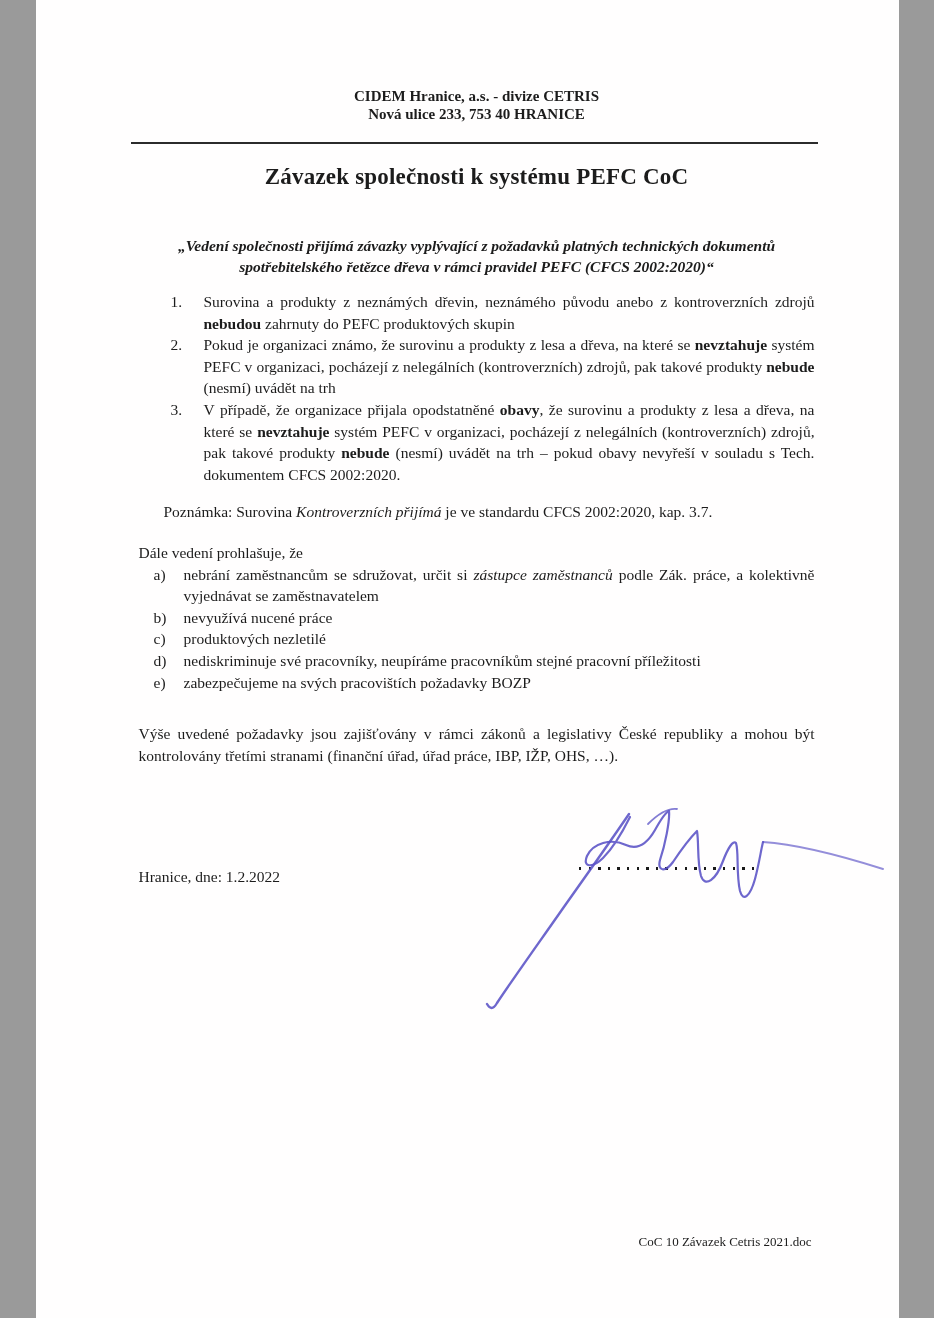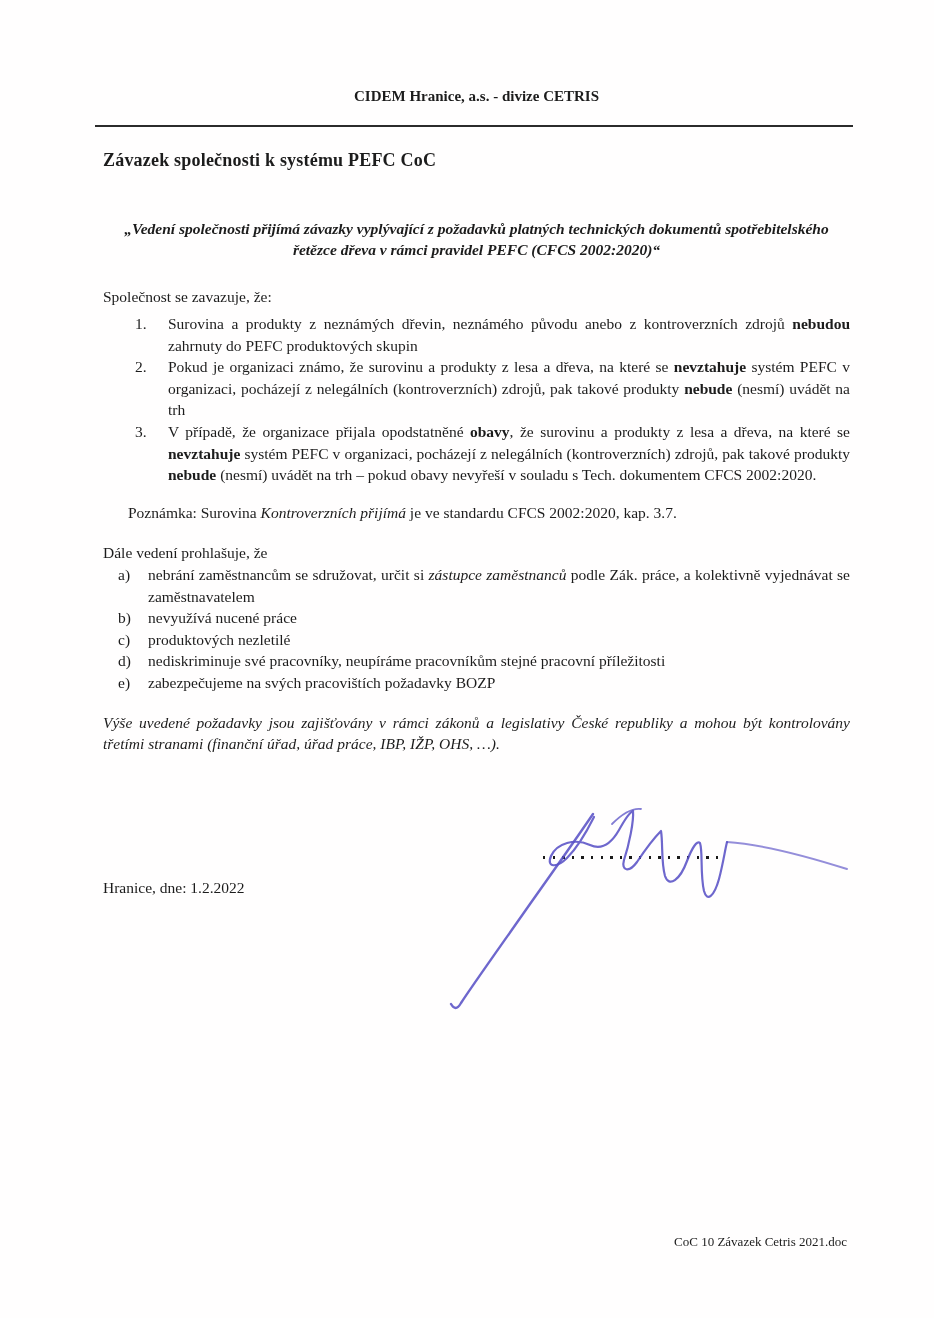--- a/index.html
+++ b/index.html
@@ -1,68 +1,68 @@
 <!DOCTYPE html>
 <html lang="cs"><head>
 <meta charset="utf-8">
 <style>
   html,body{margin:0;padding:0;background:#9a9a9a;}
   .page{
     position:relative;
-    width:934px;height:1318px;
+    width:863px;height:1318px;
     margin:0 auto;
     background:#fffefe;
     color:#1c1c1c;
     font-family:"Liberation Serif","DejaVu Serif",serif;
     font-size:15.5px;
     line-height:21.6px;
     overflow:hidden;
     box-sizing:border-box;
     padding:88px 84px 0 103px;
   }
   .b{font-weight:bold;}
   .i{font-style:italic;}
   .header-block{text-align:center;font-weight:bold;font-size:15px;line-height:17.5px;}
   .rule{border:none;border-top:2px solid #2b2b2b;margin:19px -3px 0 -8px;}
-  .title{margin:20px 0 0 0;font-size:18px;line-height:26px;font-weight:bold;letter-spacing:.2px;}
+  .title{margin:20px 0 0 0;text-align:center;font-size:23px;line-height:26px;font-weight:bold;letter-spacing:.2px;}
   .quote{margin:45px auto 14px;max-width:736px;text-align:center;font-weight:bold;font-style:italic;font-size:15.5px;line-height:21px;}
   .intro1{margin:26px 0 0 0;}
   .num-list{margin-top:6px;}
   .num-item{position:relative;padding-left:65px;text-align:justify;}
   .num-item .marker{position:absolute;left:32px;top:0;width:28px;}
   .note{margin:16px 0 0 25px;}
   .intro2{margin:19px 0 0 0;}
   .alpha-item{position:relative;padding-left:45px;text-align:justify;}
   .alpha-item .marker{position:absolute;left:15px;top:0;width:26px;}
-  .closing{margin:18px 0 0 0;text-align:justify;font-style:italic;}
+  .closing{margin:30px 0 0 0;text-align:justify;}
   .sig-area{position:relative;height:240px;}
-  .date-line{position:absolute;left:0;top:122px;}
+  .date-line{position:absolute;left:0;top:100px;}
   .dotline{
     position:absolute;left:440px;top:101px;width:180px;height:3px;
     background:repeating-linear-gradient(90deg,#1a1a1a 0 2.4px,transparent 2.4px 9.6px);
   }
   .sig-svg{position:absolute;left:0;top:0;width:934px;height:1318px;pointer-events:none;}
   .footer{position:absolute;top:1234px;right:87px;font-size:13px;line-height:15px;}
 </style>
 </head>
 <body>
 
 <div class="page">
 
   <div class="header-block">
     <div>CIDEM Hranice, a.s. - divize CETRIS</div>
+    <div>Nová ulice 233, 753 40  HRANICE</div>
   </div>
 
   <hr class="rule">
 
   <h1 class="title">Závazek společnosti k systému PEFC CoC</h1>
 
   <p class="quote">„Vedení společnosti přijímá závazky vyplývající z požadavků platných technických dokumentů spotřebitelského řetězce dřeva v rámci pravidel PEFC (CFCS 2002:2020)“</p>
 
-  <p class="intro1">Společnost se zavazuje, že:</p>
 
   <div class="num-list">
     <div class="num-item">
       <span class="marker">1.</span>
       <span><span>Surovina a produkty z neznámých dřevin, neznámého původu anebo z kontroverzních zdrojů </span><span class="b">nebudou</span><span> zahrnuty do PEFC produktových skupin</span></span>
     </div>
     <div class="num-item">
       <span class="marker">2.</span>
       <span><span>Pokud je organizaci známo, že surovinu a produkty z lesa a dřeva, na které se </span><span class="b">nevztahuje</span><span> systém PEFC v organizaci, pocházejí z nelegálních (kontroverzních) zdrojů, pak takové produkty </span><span class="b">nebude</span><span> (nesmí) uvádět na trh</span></span>
     </div>

